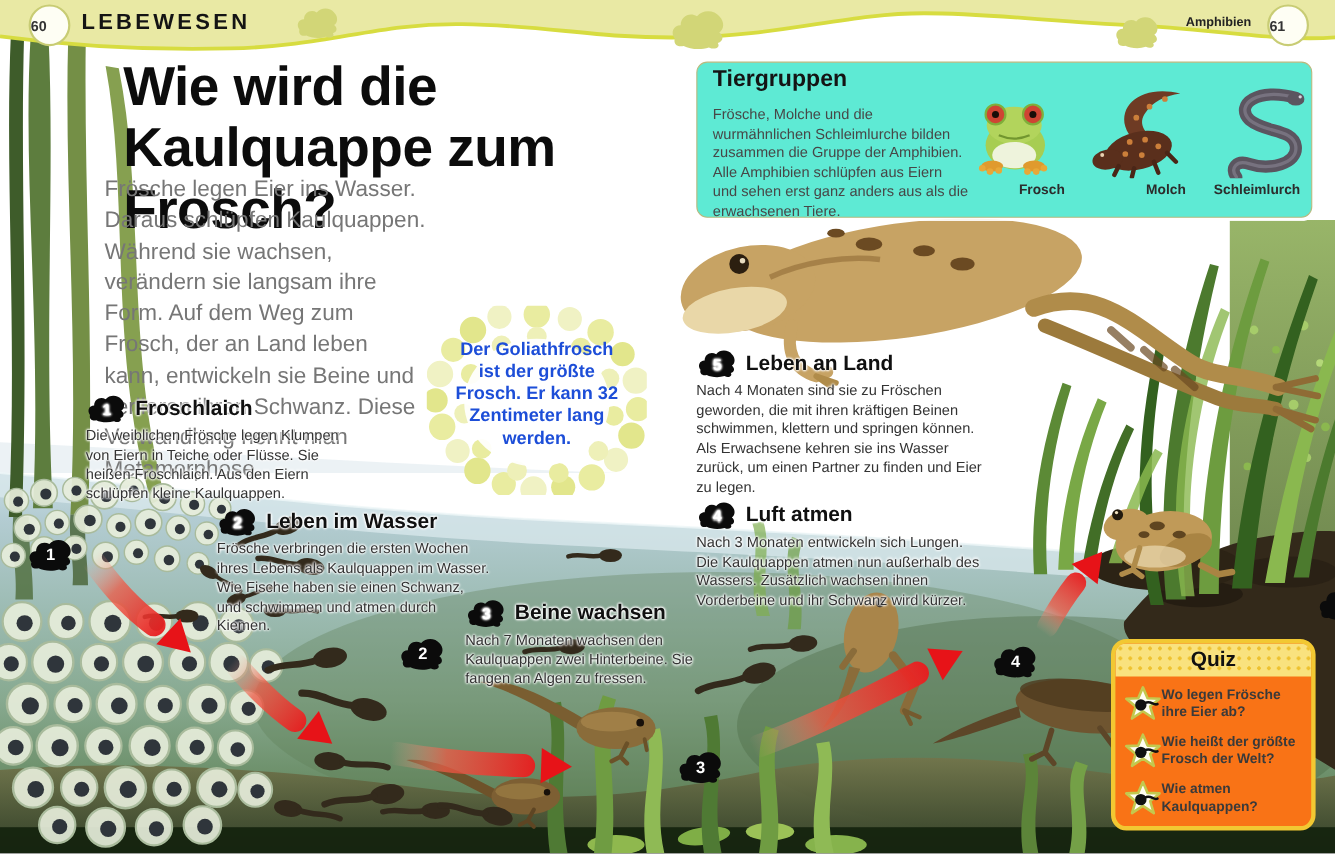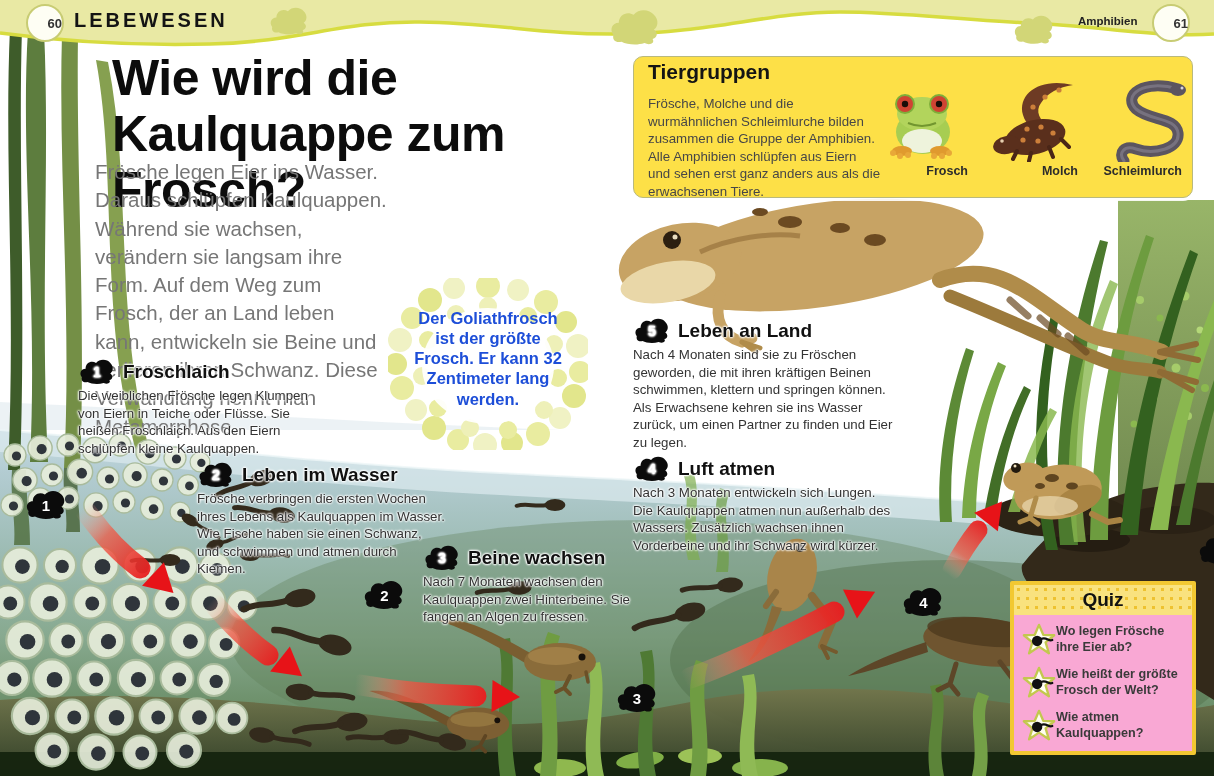--- a/index.html
+++ b/index.html
@@ -2,38 +2,38 @@
 <html><head>
 <meta charset="utf-8">
 <style>
   html,body{margin:0;padding:0;background:#888;}
   .page{position:relative;width:1214px;height:776px;background:#fff;overflow:hidden;
         font-family:"Liberation Sans","DejaVu Sans",sans-serif;margin:0 auto;}
   .abs{position:absolute;}
   
   .band{left:0;top:0;width:1214px;height:52px;}
   .page-circle{width:34px;height:34px;border-radius:50%;background:#fefef4;border:2px solid #c8cc74;
-imports:0;display:flex;align-items:center;justify-content:flex-end;font-size:13px;font-weight:bold;color:#333;}
+imports:0;display:flex;align-items:center;justify-content:flex-start;font-size:13px;font-weight:bold;color:#333;}
   .circle-left{left:26px;top:4px;}
   .circle-right{left:1152px;top:4px;}
   .book-section{left:74px;top:9px;font-size:20px;font-weight:bold;letter-spacing:3px;color:#141414;}
   .chapter{left:1078px;top:15px;width:66px;text-align:left;font-size:11.5px;font-weight:bold;color:#222;}
   
   .title{left:112px;top:50px;width:510px;font-size:50px;line-height:1.12;font-weight:bold;
          color:#0c0c0c;letter-spacing:-0.5px;}
   .intro{left:95px;top:158px;width:472px;font-size:20.5px;line-height:1.38;color:#767676;margin:0;}
   .bubble-push{float:right;width:180px;height:160px;margin-top:118px;}
   
   .bubble{left:388px;top:278px;width:200px;height:172px;}
   .bubble svg{position:absolute;left:0;top:0;}
   .bubble-text{position:absolute;left:22px;top:30px;width:156px;text-align:center;
                font-size:16.5px;line-height:1.22;font-weight:bold;color:#1d4ed8;}
   .bubble-text b{font-weight:900;}
   
-  .tgbox{left:633px;top:56px;width:558px;height:140px;background:#fde047;border:1.5px solid #b9b97e;
+  .tgbox{left:633px;top:56px;width:558px;height:140px;background:#5eead4;border:1.5px solid #b9b97e;
          border-radius:10px;box-shadow:0 0 0 3px rgba(255,255,255,.9);}
   .tg-title{position:absolute;left:14px;top:3px;font-size:21px;font-weight:bold;color:#141414;}
   .tg-body{position:absolute;left:14px;top:38px;width:234px;font-size:13.3px;line-height:1.32;color:#474747;}
   .spec{position:absolute;top:20px;width:96px;text-align:right;}
   .spec1{left:238px;} .spec2{left:348px;} .spec3{left:452px;}
   .spec-label{font-size:12.5px;font-weight:bold;color:#2c2c2c;margin-top:-2px;}
   
   .step{color:#262626;
         text-shadow:0 1px 2px rgba(255,255,255,.95),0 -1px 2px rgba(255,255,255,.95),
                     1px 0 2px rgba(255,255,255,.95),-1px 0 2px rgba(255,255,255,.95);}
@@ -48,22 +48,22 @@
   
   .badge{position:relative;display:inline-block;}
   .badge-sm{width:38px;height:27px;flex:none;}
   .badge-num{position:absolute;left:0;right:0;top:53%;transform:translateY(-50%);
              text-align:center;color:#fff;font-weight:bold;font-size:14px;}
   .scene-badge{width:44px;height:31px;}
   .scene-badge .badge-num{font-size:15px;}
   .b1{left:24px;top:489px;} .b2{left:314px;top:579px;} .b3{left:518px;top:682px;}
   .b4{left:756px;top:586px;} .b5{left:1003px;top:534px;}
   
-  .quiz{left:1010px;top:581px;width:178px;height:166px;background:#f9a8d4;border:4px solid #f2c832;
-        border-radius:2px;overflow:hidden;}
+  .quiz{left:1010px;top:581px;width:178px;height:166px;background:#f97316;border:4px solid #f2c832;
+        border-radius:14px;overflow:hidden;}
   .quiz-head{height:30px;background-color:#f9e27e;
              background-image:radial-gradient(#eec22f 1.5px,rgba(0,0,0,0) 1.6px);background-size:9px 9px;
              display:flex;align-items:center;justify-content:center;}
   .quiz-title{font-size:19px;font-weight:bold;color:#111;}
   .quiz-items{display:flex;flex-direction:column;gap:9px;padding:8px 8px 0 8px;}
   .quiz-item{display:flex;align-items:center;gap:0;}
   .quiz-item svg{flex:none;}
   .quiz-q{font-size:12.6px;font-weight:bold;line-height:1.25;color:#3a3a3a;}
 </style>
 </head>

